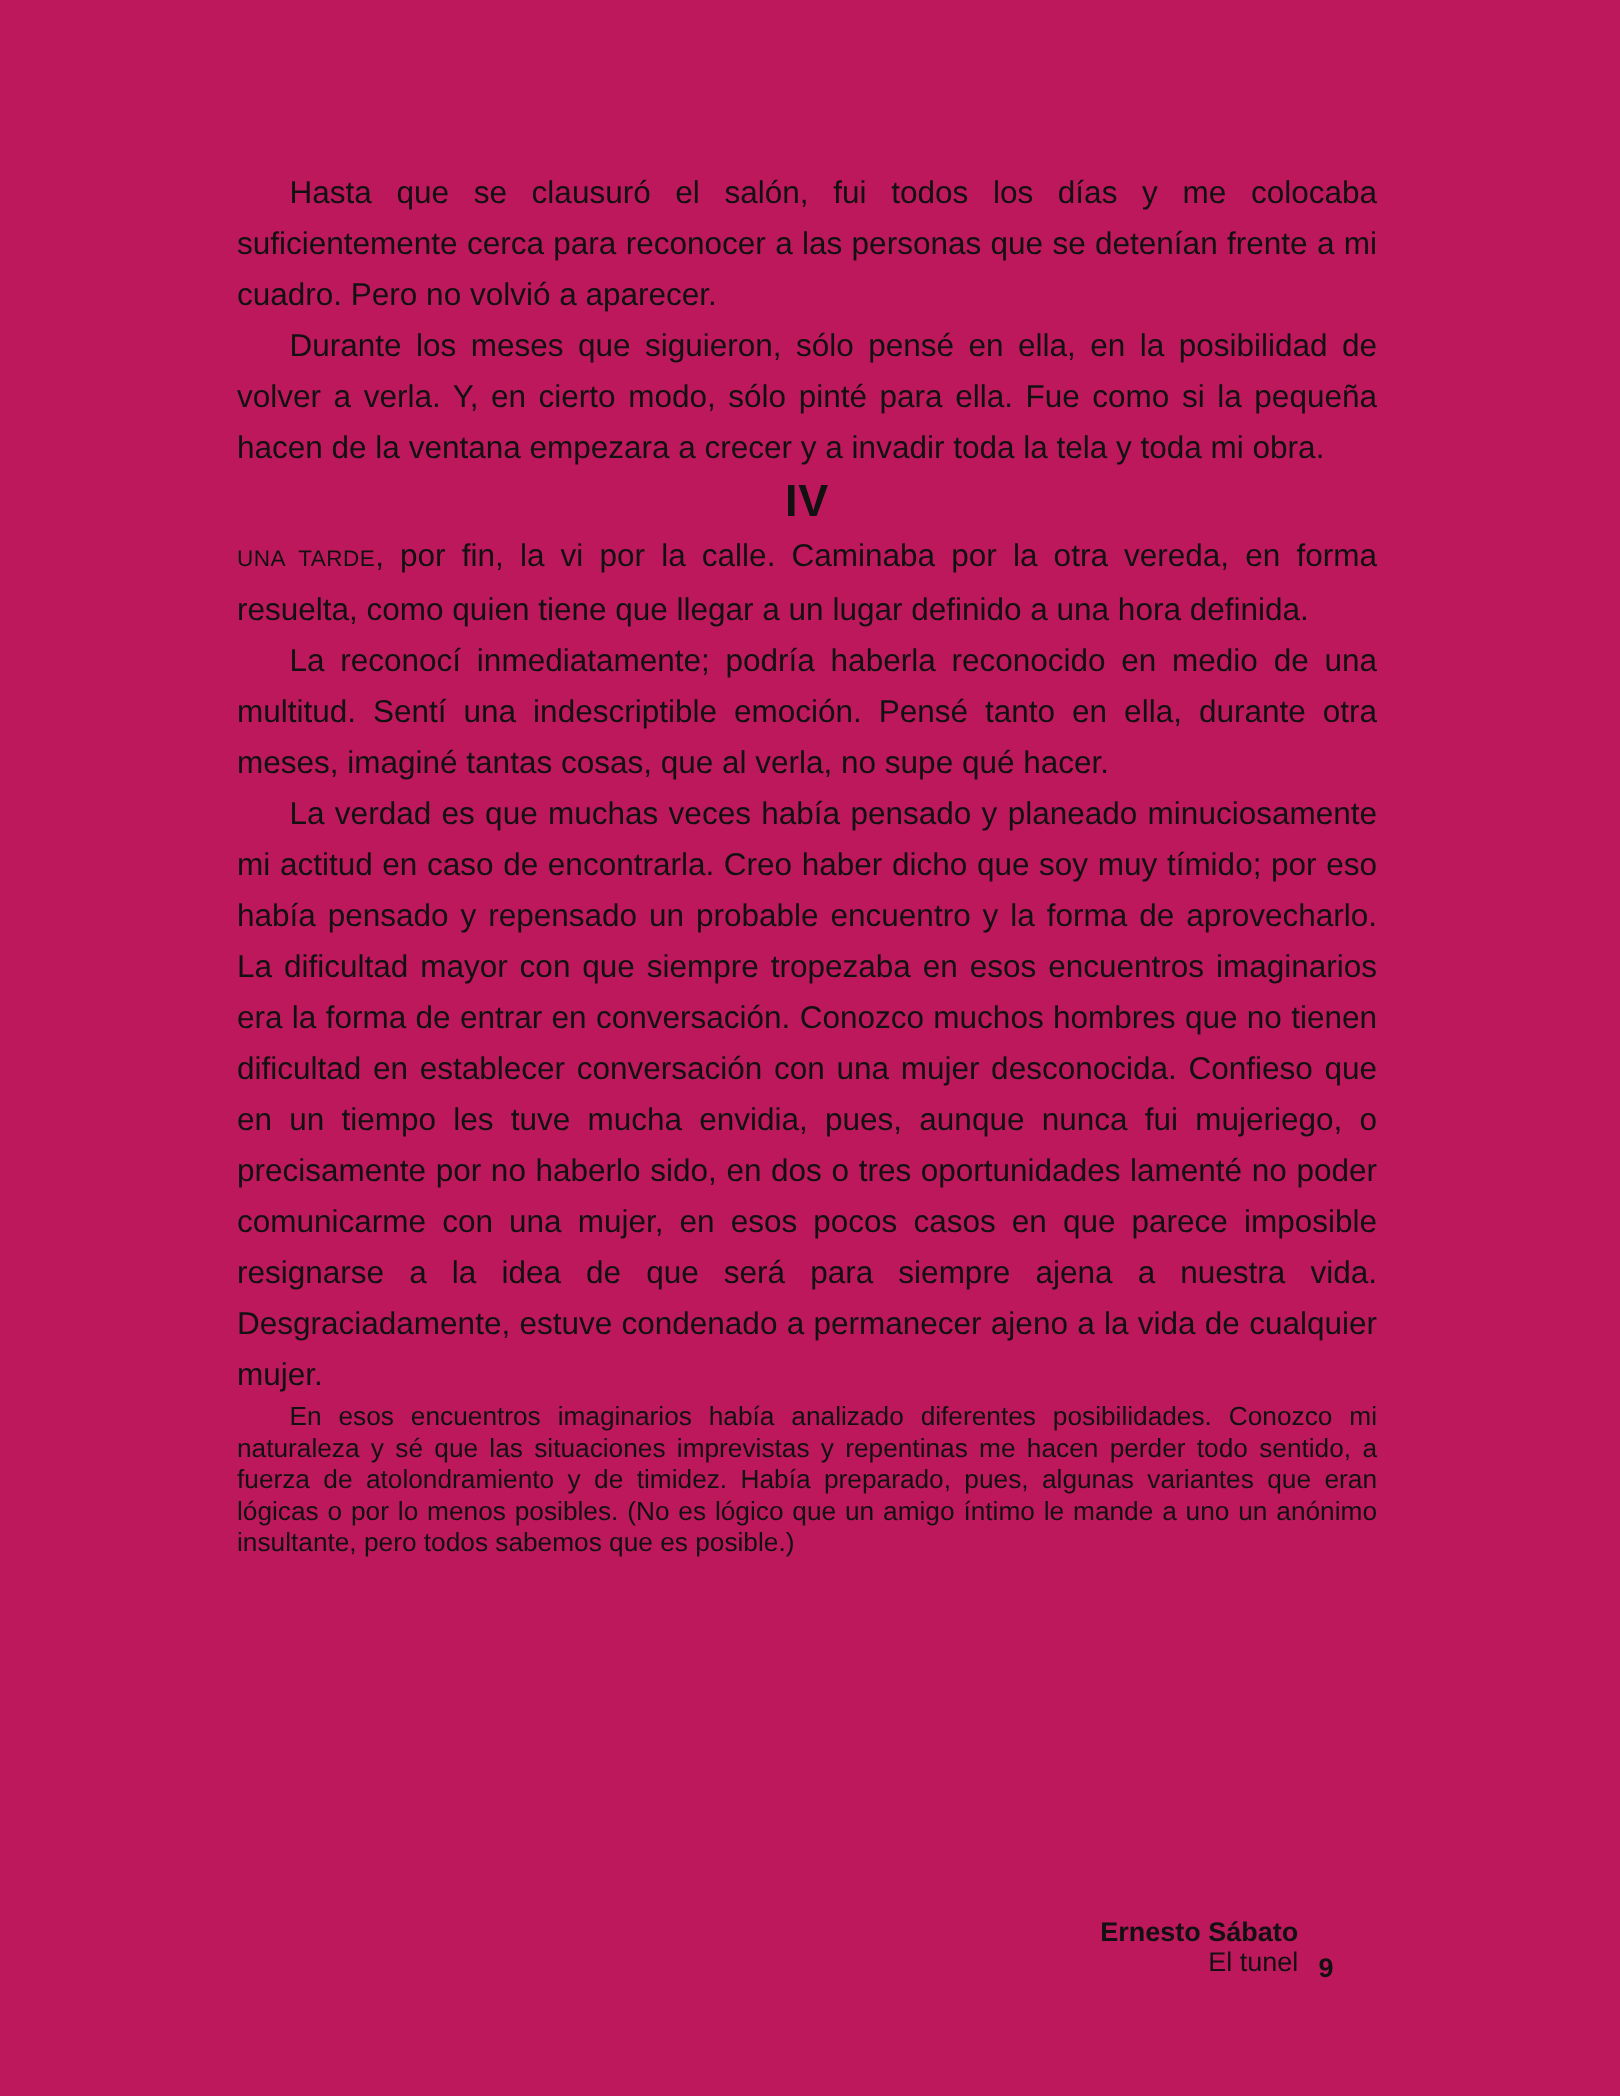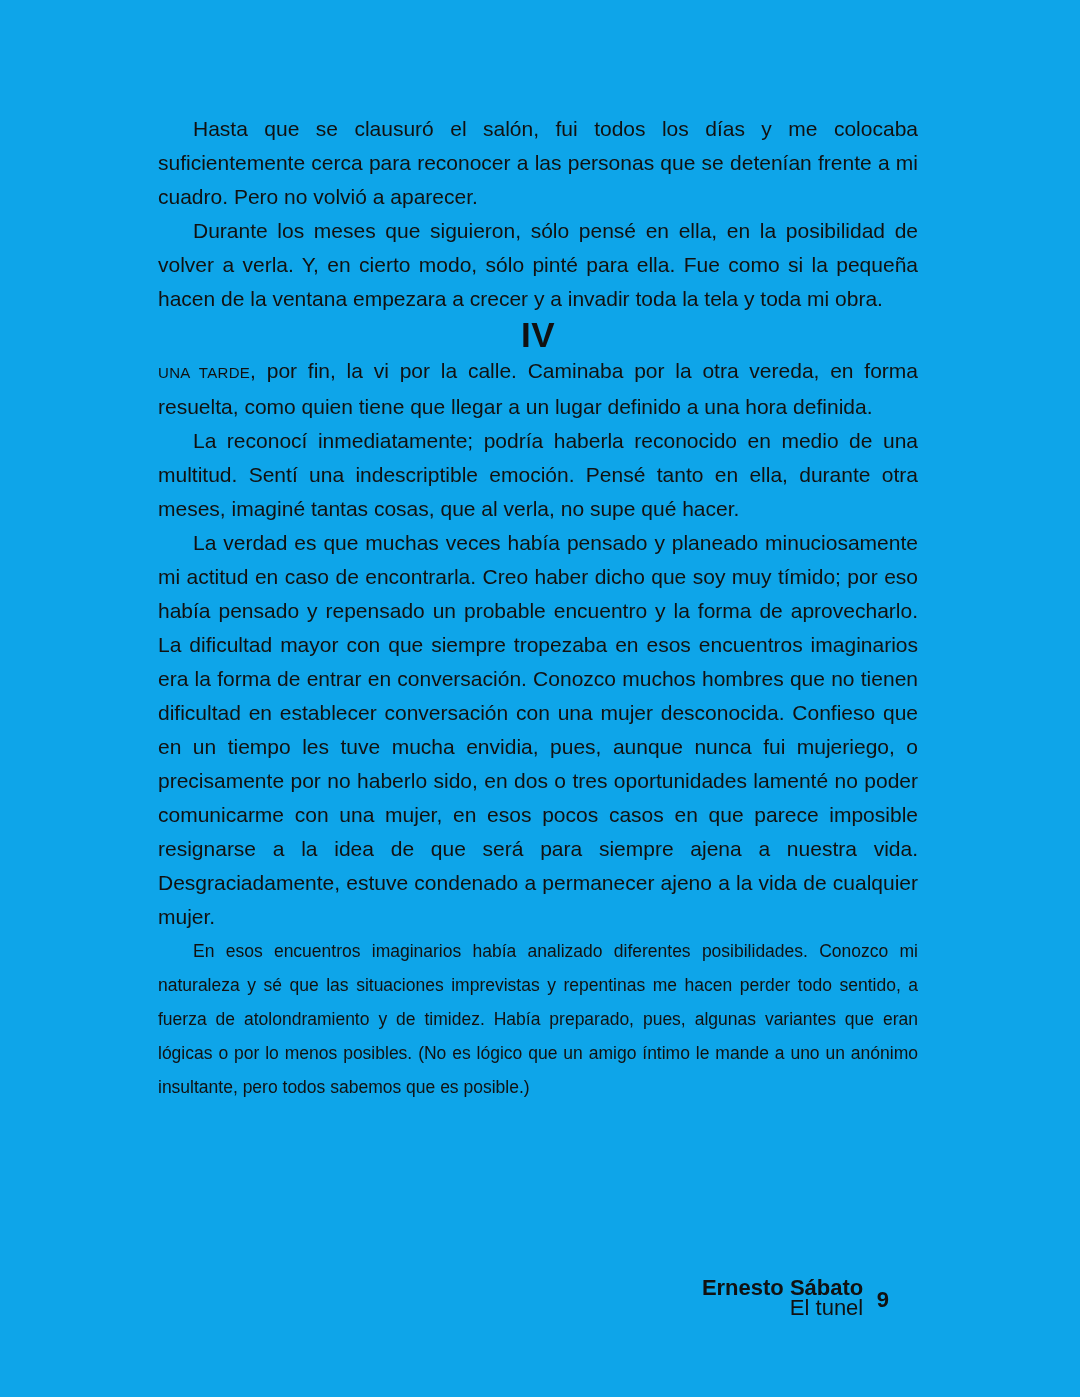--- a/index.html
+++ b/index.html
@@ -1,21 +1,21 @@
 <!DOCTYPE html>
 <html><head>
 <meta charset="utf-8">
 <style>
   * { margin: 0; padding: 0; box-sizing: border-box; }
   html, body { background: #ffffff; }
   .page {
     position: relative;
     width: 1080px;
     height: 1397px;
-    background: #0ea5e9;
+    background: #be185d;
     overflow: hidden;
     font-family: "Liberation Sans", sans-serif;
     color: #111111;
   }
   .text-block {
     position: absolute;
     left: 158px;
     top: 0;
     width: 760px;
     padding-top: 112px;
@@ -24,40 +24,40 @@
     text-align: justify;
   }
   .text-block p { margin: 0; }
   .indent { text-indent: 35px; }
   .chapter-heading {
     margin-top: 160px;
     margin-bottom: 69px;
     text-align: center;
     text-indent: 0;
     font-weight: 700;
-    font-size: 35px;
+    font-size: 30px;
     line-height: 38px;
     letter-spacing: 0.5px;
   }
   .lead-caps {
     font-size: 15px;
     letter-spacing: 0.3px;
   }
   .small-par {
     margin-top: 7px;
     font-size: 17.5px;
-    line-height: 34px;
+    line-height: 21px;
   }
   .footer {
     position: absolute;
     top: 1278px;
     right: 191px;
     display: flex;
-    align-items: center;
-    font-size: 22px;
+    align-items: flex-end;
+    font-size: 18px;
     line-height: 20px;
   }
   .footer-text {
     text-align: right;
     padding-right: 6px;
     padding-bottom: 4px;
   }
   .footer-author { font-weight: 700; }
   .footer-divider {
     width: 2.5px;

